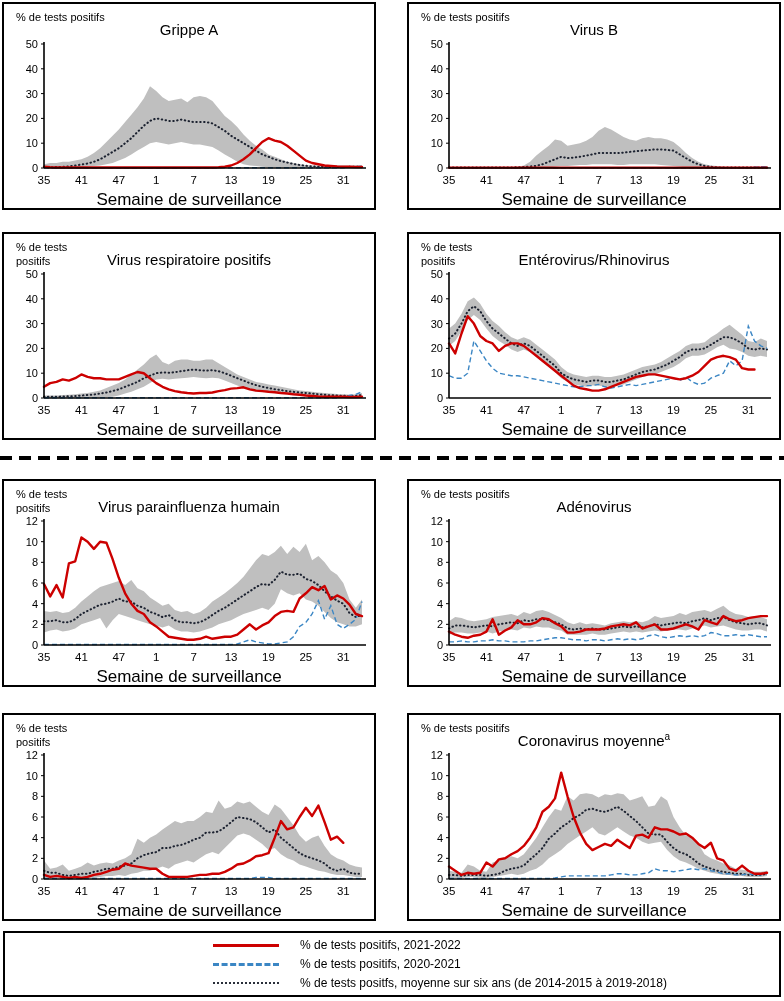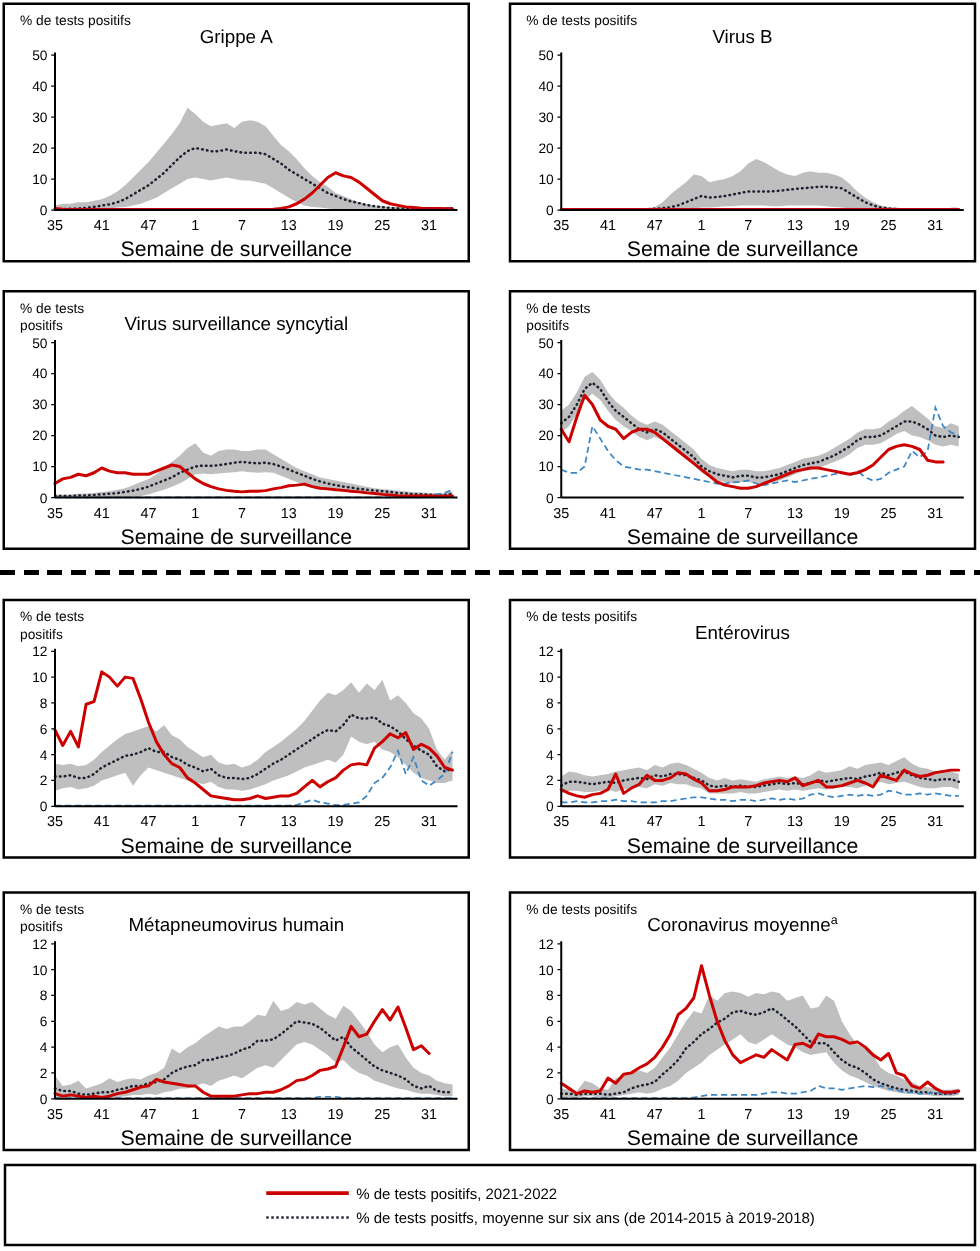--- a/index.html
+++ b/index.html
@@ -10,21 +10,21 @@
   .ylabel{position:absolute;left:12px;top:7px;font-size:11px;line-height:1.25;white-space:pre-line;}
   .title{text-align:center;font-size:15px;padding-top:16px;}
   .title sup{font-size:10px;}
   svg.plot{width:358px;height:152px;display:block;margin:1px 0 0 6px;}
   svg text{font-family:"Liberation Sans",sans-serif;fill:#000;}
   .xlabel{font-size:17px;text-align:center;margin-top:0;}
   #separator{position:absolute;left:0;top:456px;width:784px;height:4px;
     background:repeating-linear-gradient(90deg,#000 0 12px,transparent 12px 19px);}
   #legend-box{position:absolute;left:3px;top:931px;width:778px;height:66px;border:2px solid #000;box-sizing:border-box;
     display:flex;flex-direction:column;justify-content:center;gap:3px;padding-left:208px;}
-  .legend-item{display:flex;align-items:center;gap:6px;height:16px;}
+  .legend-item{display:flex;align-items:center;gap:21px;height:16px;}
   .swatch{width:66px;height:0;flex:0 0 66px;}
   .sw-solid-red{border-top:3px solid #CC0000;}
   .sw-dashed-blue{border-top:3px dashed #3B86C4;}
   .sw-dotted-black{border-top:2px dotted #2a2f3a;}
   .legend-label{font-size:12px;}
 </style>
 </head>
 <body>
 
 <div id="page">
@@ -102,21 +102,21 @@
         </svg>
       <div class="xlabel">Semaine de surveillance</div>
     </div>
   </div>
 
   <div class="row" style="top:232px">
     <div class="chart-box">
       <div class="chart-top">
         <div class="ylabel">% de tests
 positifs</div>
-        <div class="title"><span>Virus surveillance syncytial</span><sup></sup></div>
+        <div class="title"><span>Virus respiratoire positifs</span><sup></sup></div>
       </div>
       <svg class="plot" viewBox="0 0 358 152">
           <path d="M34.0 127.5 L40.2 127.5 L46.5 127.5 L52.7 127.0 L58.9 126.8 L65.2 126.3 L71.4 125.5 L77.6 125.0 L83.9 123.8 L90.1 122.6 L96.4 120.1 L102.6 117.6 L108.8 115.1 L115.1 111.4 L121.3 106.4 L127.5 101.5 L133.8 96.5 L140.0 90.3 L146.2 86.6 L152.5 94.0 L158.7 96.5 L164.9 92.8 L171.2 91.6 L177.4 91.6 L183.6 92.8 L189.9 92.8 L196.1 91.6 L202.4 91.6 L208.6 95.3 L214.8 99.0 L221.1 102.7 L227.3 106.4 L233.5 108.9 L239.8 111.4 L246.0 113.9 L252.2 115.1 L258.5 116.4 L264.7 117.6 L270.9 118.8 L277.2 120.1 L283.4 121.3 L289.6 122.6 L295.9 123.1 L302.1 123.8 L308.4 124.5 L314.6 125.0 L320.8 125.5 L327.1 126.0 L333.3 126.3 L339.5 126.5 L345.8 126.3 L352.0 125.0 L352.0 128.8 L345.8 129.3 L339.5 129.3 L333.3 129.0 L327.1 129.0 L320.8 128.8 L314.6 128.5 L308.4 128.3 L302.1 128.0 L295.9 127.5 L289.6 127.0 L283.4 126.5 L277.2 126.0 L270.9 125.5 L264.7 125.0 L258.5 124.3 L252.2 123.6 L246.0 122.6 L239.8 121.3 L233.5 119.6 L227.3 117.6 L221.1 115.1 L214.8 112.6 L208.6 110.2 L202.4 109.7 L196.1 110.2 L189.9 109.7 L183.6 108.9 L177.4 109.7 L171.2 110.2 L164.9 110.7 L158.7 111.4 L152.5 110.7 L146.2 111.4 L140.0 115.1 L133.8 118.8 L127.5 121.3 L121.3 123.8 L115.1 125.5 L108.8 127.5 L102.6 128.8 L96.4 129.3 L90.1 129.5 L83.9 129.8 L77.6 129.8 L71.4 129.8 L65.2 129.8 L58.9 129.8 L52.7 129.8 L46.5 129.8 L40.2 129.8 L34.0 129.8 Z" fill="#BFBFBF" stroke="none"></path>
           <path d="M34.0 128.8 L40.2 128.8 L46.5 128.8 L52.7 128.5 L58.9 128.3 L65.2 128.0 L71.4 127.5 L77.6 127.0 L83.9 126.5 L90.1 125.5 L96.4 124.5 L102.6 123.1 L108.8 121.3 L115.1 118.8 L121.3 116.4 L127.5 113.9 L133.8 110.2 L140.0 107.7 L146.2 105.2 L152.5 104.5 L158.7 104.7 L164.9 104.2 L171.2 103.2 L177.4 102.2 L183.6 101.5 L189.9 102.2 L196.1 102.7 L202.4 102.2 L208.6 103.2 L214.8 105.2 L221.1 107.7 L227.3 110.2 L233.5 112.6 L239.8 115.1 L246.0 117.1 L252.2 118.8 L258.5 120.1 L264.7 121.3 L270.9 122.1 L277.2 123.1 L283.4 123.8 L289.6 124.5 L295.9 125.0 L302.1 125.5 L308.4 126.3 L314.6 126.8 L320.8 127.3 L327.1 127.5 L333.3 127.8 L339.5 128.0 L345.8 128.0 L352.0 127.0 " fill="none" stroke="#1C2230" stroke-width="2" stroke-dasharray="0.5 3.4" stroke-linecap="round"></path>
           <path d="M34.0 129.8 L40.2 129.8 L46.5 129.8 L52.7 129.8 L58.9 129.8 L65.2 129.8 L71.4 129.8 L77.6 129.8 L83.9 129.8 L90.1 129.8 L96.4 129.8 L102.6 129.8 L108.8 129.8 L115.1 129.8 L121.3 129.8 L127.5 129.8 L133.8 129.8 L140.0 129.8 L146.2 129.8 L152.5 129.8 L158.7 129.8 L164.9 129.8 L171.2 129.8 L177.4 129.8 L183.6 129.8 L189.9 129.8 L196.1 129.8 L202.4 129.8 L208.6 129.8 L214.8 129.8 L221.1 129.8 L227.3 129.8 L233.5 129.8 L239.8 129.8 L246.0 129.8 L252.2 129.8 L258.5 129.8 L264.7 129.8 L270.9 129.8 L277.2 129.8 L283.4 129.8 L289.6 129.8 L295.9 129.8 L302.1 129.8 L308.4 129.8 L314.6 129.8 L320.8 129.8 L327.1 129.8 L333.3 128.8 L339.5 127.5 L345.8 126.3 L352.0 123.8 " fill="none" stroke="#3B86C4" stroke-width="1.4" stroke-dasharray="5 3"></path>
           <path d="M34.0 118.8 L40.2 115.1 L46.5 113.9 L52.7 111.4 L58.9 112.6 L65.2 110.2 L71.4 106.4 L77.6 108.9 L83.9 110.2 L90.1 110.2 L96.4 111.4 L102.6 111.4 L108.8 111.4 L115.1 108.9 L121.3 106.4 L127.5 104.0 L133.8 105.2 L140.0 110.2 L146.2 115.1 L152.5 118.8 L158.7 121.3 L164.9 123.1 L171.2 124.3 L177.4 125.0 L183.6 125.5 L189.9 125.0 L196.1 125.0 L202.4 124.5 L208.6 123.1 L214.8 122.1 L221.1 120.6 L227.3 120.1 L233.5 119.3 L239.8 121.3 L246.0 122.6 L252.2 123.1 L258.5 123.8 L264.7 124.3 L270.9 125.0 L277.2 125.5 L283.4 126.3 L289.6 126.8 L295.9 127.5 L302.1 128.0 L308.4 128.5 L314.6 128.8 L320.8 128.8 L327.1 128.8 L333.3 128.8 L339.5 129.0 L345.8 129.0 L352.0 128.8 " fill="none" stroke="#CC0000" stroke-width="2.4" stroke-linejoin="round" stroke-linecap="round"></path>
           <line x1="34" y1="4" x2="34" y2="130" stroke="#000000" stroke-width="1.6"></line>
           <line x1="34" y1="130" x2="356" y2="130" stroke="#000000" stroke-width="1.6"></line>
           <line x1="31" y1="130" x2="34" y2="130" stroke="#000000" stroke-width="1"></line>
           <text x="28" y="134" text-anchor="end" font-size="11">0</text>
@@ -139,20 +139,21 @@
           <text x="258.47058823529414" y="146" text-anchor="middle" font-size="11.5">19</text>
           <text x="295.88235294117646" y="146" text-anchor="middle" font-size="11.5">25</text>
           <text x="333.29411764705884" y="146" text-anchor="middle" font-size="11.5">31</text>
         </svg>
       <div class="xlabel">Semaine de surveillance</div>
     </div>
     <div class="chart-box">
       <div class="chart-top">
         <div class="ylabel">% de tests
 positifs</div>
+        <div class="title"><span>Entérovirus/Rhinovirus</span><sup></sup></div>
       </div>
       <svg class="plot" viewBox="0 0 358 152">
           <path d="M34.0 60.6 L40.2 55.6 L46.5 45.7 L52.7 33.3 L58.9 29.6 L65.2 35.8 L71.4 45.7 L77.6 53.1 L83.9 58.1 L90.1 64.3 L96.4 69.2 L102.6 71.7 L108.8 69.2 L115.1 71.7 L121.3 76.7 L127.5 81.6 L133.8 86.6 L140.0 91.6 L146.2 99.0 L152.5 104.0 L158.7 106.4 L164.9 107.7 L171.2 108.9 L177.4 107.7 L183.6 107.7 L189.9 108.9 L196.1 108.9 L202.4 107.7 L208.6 106.4 L214.8 104.0 L221.1 101.5 L227.3 99.0 L233.5 97.8 L239.8 96.5 L246.0 94.0 L252.2 90.3 L258.5 86.6 L264.7 82.9 L270.9 77.9 L277.2 75.4 L283.4 75.4 L289.6 74.2 L295.9 69.2 L302.1 65.5 L308.4 60.6 L314.6 56.8 L320.8 61.8 L327.1 66.8 L333.3 73.0 L339.5 74.2 L345.8 70.5 L352.0 73.0 L352.0 89.1 L345.8 87.8 L339.5 89.1 L333.3 87.8 L327.1 84.1 L320.8 81.6 L314.6 80.4 L308.4 76.7 L302.1 79.2 L295.9 82.9 L289.6 86.6 L283.4 87.8 L277.2 87.8 L270.9 90.3 L264.7 95.3 L258.5 99.0 L252.2 101.5 L246.0 104.0 L239.8 106.4 L233.5 107.7 L227.3 108.9 L221.1 111.4 L214.8 113.9 L208.6 116.4 L202.4 117.6 L196.1 118.8 L189.9 118.8 L183.6 117.6 L177.4 117.6 L171.2 118.8 L164.9 117.6 L158.7 116.4 L152.5 113.9 L146.2 110.2 L140.0 104.0 L133.8 99.0 L127.5 94.0 L121.3 89.1 L115.1 84.1 L108.8 81.6 L102.6 84.1 L96.4 81.6 L90.1 76.7 L83.9 73.0 L77.6 68.0 L71.4 60.6 L65.2 51.9 L58.9 46.9 L52.7 51.9 L46.5 63.0 L40.2 73.0 L34.0 77.9 Z" fill="#BFBFBF" stroke="none"></path>
           <path d="M34.0 70.5 L40.2 65.5 L46.5 55.6 L52.7 43.2 L58.9 38.2 L65.2 43.2 L71.4 53.1 L77.6 60.6 L83.9 65.5 L90.1 70.5 L96.4 75.4 L102.6 77.9 L108.8 75.4 L115.1 77.9 L121.3 82.9 L127.5 87.8 L133.8 92.8 L140.0 97.8 L146.2 105.2 L152.5 108.9 L158.7 111.4 L164.9 112.6 L171.2 113.9 L177.4 112.6 L183.6 112.6 L189.9 113.9 L196.1 113.9 L202.4 112.6 L208.6 111.4 L214.8 108.9 L221.1 106.4 L227.3 104.0 L233.5 102.7 L239.8 101.5 L246.0 99.0 L252.2 96.5 L258.5 92.8 L264.7 89.1 L270.9 84.1 L277.2 81.6 L283.4 81.6 L289.6 80.4 L295.9 76.7 L302.1 73.0 L308.4 69.2 L314.6 69.2 L320.8 71.7 L327.1 75.4 L333.3 80.4 L339.5 81.6 L345.8 80.4 L352.0 81.6 " fill="none" stroke="#1C2230" stroke-width="2" stroke-dasharray="0.5 3.4" stroke-linecap="round"></path>
           <path d="M34.0 107.7 L40.2 110.2 L46.5 110.2 L52.7 105.2 L58.9 73.0 L65.2 82.9 L71.4 92.8 L77.6 100.2 L83.9 105.2 L90.1 106.4 L96.4 107.7 L102.6 107.7 L108.8 108.9 L115.1 110.2 L121.3 111.4 L127.5 112.6 L133.8 113.9 L140.0 115.1 L146.2 116.4 L152.5 117.6 L158.7 118.8 L164.9 118.8 L171.2 117.6 L177.4 117.6 L183.6 116.4 L189.9 118.8 L196.1 120.1 L202.4 118.8 L208.6 117.6 L214.8 116.4 L221.1 117.6 L227.3 116.4 L233.5 115.1 L239.8 113.9 L246.0 112.6 L252.2 111.4 L258.5 110.2 L264.7 112.6 L270.9 108.9 L277.2 113.9 L283.4 116.4 L289.6 115.1 L295.9 110.2 L302.1 107.7 L308.4 105.2 L314.6 92.8 L320.8 97.8 L327.1 92.8 L333.3 58.1 L339.5 73.0 L345.8 77.9 L352.0 80.4 " fill="none" stroke="#3B86C4" stroke-width="1.4" stroke-dasharray="5 3"></path>
           <path d="M34.0 75.4 L40.2 85.4 L46.5 65.5 L52.7 48.2 L58.9 55.6 L65.2 68.0 L71.4 73.0 L77.6 75.4 L83.9 82.9 L90.1 77.9 L96.4 75.4 L102.6 75.4 L108.8 77.9 L115.1 82.9 L121.3 87.8 L127.5 92.8 L133.8 97.8 L140.0 102.7 L146.2 107.7 L152.5 112.6 L158.7 117.6 L164.9 120.1 L171.2 121.3 L177.4 122.6 L183.6 122.6 L189.9 121.3 L196.1 118.8 L202.4 116.4 L208.6 113.9 L214.8 111.4 L221.1 108.9 L227.3 107.7 L233.5 106.4 L239.8 106.4 L246.0 107.7 L252.2 108.9 L258.5 110.2 L264.7 111.4 L270.9 110.2 L277.2 107.7 L283.4 104.0 L289.6 97.8 L295.9 91.6 L302.1 89.1 L308.4 87.8 L314.6 89.1 L320.8 91.6 L327.1 100.2 L333.3 101.5 L339.5 101.5 " fill="none" stroke="#CC0000" stroke-width="2.4" stroke-linejoin="round" stroke-linecap="round"></path>
           <line x1="34" y1="4" x2="34" y2="130" stroke="#000000" stroke-width="1.6"></line>
           <line x1="34" y1="130" x2="356" y2="130" stroke="#000000" stroke-width="1.6"></line>
           <line x1="31" y1="130" x2="34" y2="130" stroke="#000000" stroke-width="1"></line>
           <text x="28" y="134" text-anchor="end" font-size="11">0</text>
@@ -180,20 +181,21 @@
     </div>
   </div>
 
   <div id="separator"></div>
 
   <div class="row" style="top:479px">
     <div class="chart-box">
       <div class="chart-top">
         <div class="ylabel">% de tests
 positifs</div>
+        <div class="title"><span>Virus parainfluenza humain</span><sup></sup></div>
       </div>
       <svg class="plot" viewBox="0 0 358 152">
           <path d="M34.0 95.9 L40.2 96.9 L46.5 95.9 L52.7 98.0 L58.9 96.9 L65.2 92.8 L71.4 86.6 L77.6 81.4 L83.9 76.3 L90.1 72.1 L96.4 70.1 L102.6 68.0 L108.8 65.9 L115.1 70.1 L121.3 64.9 L127.5 73.2 L133.8 76.3 L140.0 82.5 L146.2 86.6 L152.5 90.7 L158.7 88.7 L164.9 94.9 L171.2 96.9 L177.4 95.9 L183.6 99.0 L189.9 96.9 L196.1 92.8 L202.4 86.6 L208.6 82.5 L214.8 78.3 L221.1 73.2 L227.3 68.0 L233.5 61.8 L239.8 53.5 L246.0 45.3 L252.2 39.1 L258.5 41.1 L264.7 37.0 L270.9 30.8 L277.2 39.1 L283.4 31.8 L289.6 37.0 L295.9 28.7 L302.1 45.3 L308.4 41.1 L314.6 47.3 L320.8 55.6 L327.1 59.7 L333.3 68.0 L339.5 84.5 L345.8 92.8 L352.0 84.5 L352.0 109.3 L345.8 111.4 L339.5 111.4 L333.3 109.3 L327.1 107.3 L320.8 103.1 L314.6 96.9 L308.4 90.7 L302.1 86.6 L295.9 84.5 L289.6 78.3 L283.4 80.4 L277.2 78.3 L270.9 74.2 L264.7 88.7 L258.5 94.9 L252.2 92.8 L246.0 94.9 L239.8 96.9 L233.5 99.0 L227.3 102.1 L221.1 105.2 L214.8 107.3 L208.6 109.3 L202.4 112.4 L196.1 114.5 L189.9 116.6 L183.6 117.6 L177.4 116.6 L171.2 116.6 L164.9 114.5 L158.7 110.4 L152.5 112.4 L146.2 110.4 L140.0 109.3 L133.8 107.3 L127.5 105.2 L121.3 103.1 L115.1 101.1 L108.8 99.0 L102.6 105.2 L96.4 113.5 L90.1 103.1 L83.9 105.2 L77.6 107.3 L71.4 109.3 L65.2 113.5 L58.9 115.5 L52.7 116.6 L46.5 114.5 L40.2 115.5 L34.0 117.6 Z" fill="#BFBFBF" stroke="none"></path>
           <path d="M34.0 106.2 L40.2 106.2 L46.5 105.2 L52.7 107.3 L58.9 107.3 L65.2 104.2 L71.4 99.0 L77.6 95.9 L83.9 92.8 L90.1 89.7 L96.4 88.7 L102.6 86.6 L108.8 83.5 L115.1 86.6 L121.3 86.6 L127.5 90.7 L133.8 92.8 L140.0 96.9 L146.2 99.0 L152.5 102.1 L158.7 100.0 L164.9 105.2 L171.2 107.3 L177.4 107.3 L183.6 108.3 L189.9 107.3 L196.1 104.2 L202.4 100.0 L208.6 95.9 L214.8 92.8 L221.1 88.7 L227.3 84.5 L233.5 80.4 L239.8 76.3 L246.0 72.1 L252.2 69.0 L258.5 70.1 L264.7 64.9 L270.9 56.6 L277.2 59.7 L283.4 59.7 L289.6 58.7 L295.9 63.9 L302.1 65.9 L308.4 70.1 L314.6 76.3 L320.8 81.4 L327.1 85.6 L333.3 88.7 L339.5 98.0 L345.8 102.1 L352.0 100.0 " fill="none" stroke="#1C2230" stroke-width="2" stroke-dasharray="0.5 3.4" stroke-linecap="round"></path>
           <path d="M34.0 129.5 L40.2 129.5 L46.5 129.5 L52.7 129.5 L58.9 129.5 L65.2 129.5 L71.4 129.5 L77.6 129.5 L83.9 129.5 L90.1 129.5 L96.4 129.5 L102.6 129.5 L108.8 129.5 L115.1 129.5 L121.3 129.5 L127.5 129.5 L133.8 129.5 L140.0 129.5 L146.2 129.5 L152.5 129.5 L158.7 129.5 L164.9 129.5 L171.2 129.5 L177.4 129.5 L183.6 129.5 L189.9 129.5 L196.1 129.5 L202.4 129.5 L208.6 129.5 L214.8 129.5 L221.1 129.5 L227.3 129.0 L233.5 126.9 L239.8 124.8 L246.0 126.9 L252.2 127.9 L258.5 129.0 L264.7 129.0 L270.9 127.9 L277.2 126.9 L283.4 121.7 L289.6 111.4 L295.9 107.3 L302.1 99.0 L308.4 85.6 L314.6 104.2 L320.8 90.7 L327.1 109.3 L333.3 113.5 L339.5 109.3 L345.8 104.2 L352.0 86.6 " fill="none" stroke="#3B86C4" stroke-width="1.4" stroke-dasharray="5 3"></path>
           <path d="M34.0 69.0 L40.2 81.4 L46.5 70.1 L52.7 82.5 L58.9 48.4 L65.2 46.3 L71.4 22.5 L77.6 26.7 L83.9 33.9 L90.1 26.7 L96.4 27.7 L102.6 44.2 L108.8 62.8 L115.1 78.3 L121.3 88.7 L127.5 95.9 L133.8 99.0 L140.0 107.3 L146.2 111.4 L152.5 116.6 L158.7 121.7 L164.9 122.8 L171.2 123.8 L177.4 124.8 L183.6 124.8 L189.9 123.8 L196.1 121.7 L202.4 123.8 L208.6 122.8 L214.8 121.7 L221.1 121.7 L227.3 119.7 L233.5 114.5 L239.8 109.3 L246.0 114.5 L252.2 110.4 L258.5 107.3 L264.7 101.1 L270.9 96.9 L277.2 95.9 L283.4 96.9 L289.6 83.5 L295.9 78.3 L302.1 72.1 L308.4 75.2 L314.6 71.1 L320.8 84.5 L327.1 80.4 L333.3 83.5 L339.5 89.7 L345.8 99.0 L352.0 101.1 " fill="none" stroke="#CC0000" stroke-width="2.4" stroke-linejoin="round" stroke-linecap="round"></path>
           <line x1="34" y1="4" x2="34" y2="130" stroke="#000000" stroke-width="1.6"></line>
           <line x1="34" y1="130" x2="356" y2="130" stroke="#000000" stroke-width="1.6"></line>
           <line x1="31" y1="130" x2="34" y2="130" stroke="#000000" stroke-width="1"></line>
           <text x="28" y="134" text-anchor="end" font-size="11">0</text>
@@ -217,21 +219,21 @@
           <text x="221.05882352941177" y="146" text-anchor="middle" font-size="11.5">13</text>
           <text x="258.47058823529414" y="146" text-anchor="middle" font-size="11.5">19</text>
           <text x="295.88235294117646" y="146" text-anchor="middle" font-size="11.5">25</text>
           <text x="333.29411764705884" y="146" text-anchor="middle" font-size="11.5">31</text>
         </svg>
       <div class="xlabel">Semaine de surveillance</div>
     </div>
     <div class="chart-box">
       <div class="chart-top">
         <div class="ylabel">% de tests positifs</div>
-        <div class="title"><span>Entérovirus</span><sup></sup></div>
+        <div class="title"><span>Adénovirus</span><sup></sup></div>
       </div>
       <svg class="plot" viewBox="0 0 358 152">
           <path d="M34.0 106.2 L40.2 102.1 L46.5 103.1 L52.7 105.2 L58.9 106.2 L65.2 105.2 L71.4 104.2 L77.6 102.1 L83.9 101.1 L90.1 100.0 L96.4 99.0 L102.6 101.1 L108.8 96.9 L115.1 99.0 L121.3 95.9 L127.5 94.9 L133.8 96.9 L140.0 100.0 L146.2 103.1 L152.5 107.3 L158.7 109.3 L164.9 107.3 L171.2 109.3 L177.4 108.3 L183.6 109.3 L189.9 110.4 L196.1 108.3 L202.4 107.3 L208.6 106.2 L214.8 107.3 L221.1 106.2 L227.3 107.3 L233.5 105.2 L239.8 101.1 L246.0 103.1 L252.2 102.1 L258.5 101.1 L264.7 98.0 L270.9 100.0 L277.2 96.9 L283.4 95.9 L289.6 94.9 L295.9 96.9 L302.1 93.8 L308.4 90.7 L314.6 95.9 L320.8 99.0 L327.1 100.0 L333.3 102.1 L339.5 101.1 L345.8 102.1 L352.0 104.2 L352.0 116.6 L345.8 114.5 L339.5 114.5 L333.3 115.5 L327.1 115.5 L320.8 114.5 L314.6 112.4 L308.4 110.4 L302.1 111.4 L295.9 112.4 L289.6 110.4 L283.4 112.4 L277.2 113.5 L270.9 115.5 L264.7 114.5 L258.5 114.5 L252.2 115.5 L246.0 116.6 L239.8 115.5 L233.5 116.6 L227.3 117.6 L221.1 116.6 L214.8 117.6 L208.6 116.6 L202.4 117.6 L196.1 118.6 L189.9 119.7 L183.6 119.7 L177.4 118.6 L171.2 119.7 L164.9 119.7 L158.7 119.7 L152.5 119.7 L146.2 115.5 L140.0 114.5 L133.8 112.4 L127.5 112.4 L121.3 111.4 L115.1 113.5 L108.8 112.4 L102.6 115.5 L96.4 114.5 L90.1 115.5 L83.9 116.6 L77.6 118.6 L71.4 116.6 L65.2 117.6 L58.9 118.6 L52.7 118.6 L46.5 117.6 L40.2 117.6 L34.0 119.7 Z" fill="#BFBFBF" stroke="none"></path>
           <path d="M34.0 113.5 L40.2 110.4 L46.5 110.4 L52.7 111.4 L58.9 112.4 L65.2 111.4 L71.4 110.4 L77.6 111.4 L83.9 109.3 L90.1 108.3 L96.4 107.3 L102.6 108.3 L108.8 105.2 L115.1 106.2 L121.3 104.2 L127.5 104.2 L133.8 105.2 L140.0 107.3 L146.2 109.3 L152.5 113.5 L158.7 114.5 L164.9 113.5 L171.2 114.5 L177.4 113.5 L183.6 114.5 L189.9 114.5 L196.1 113.5 L202.4 112.4 L208.6 111.4 L214.8 112.4 L221.1 111.4 L227.3 112.4 L233.5 111.4 L239.8 109.3 L246.0 110.4 L252.2 109.3 L258.5 108.3 L264.7 107.3 L270.9 108.3 L277.2 106.2 L283.4 105.2 L289.6 103.1 L295.9 105.2 L302.1 103.1 L308.4 102.1 L314.6 105.2 L320.8 107.3 L327.1 108.3 L333.3 109.3 L339.5 108.3 L345.8 108.3 L352.0 110.4 " fill="none" stroke="#1C2230" stroke-width="2" stroke-dasharray="0.5 3.4" stroke-linecap="round"></path>
           <path d="M34.0 126.9 L40.2 126.9 L46.5 125.9 L52.7 126.9 L58.9 126.9 L65.2 125.9 L71.4 125.9 L77.6 124.8 L83.9 125.9 L90.1 125.9 L96.4 126.9 L102.6 126.9 L108.8 126.9 L115.1 125.9 L121.3 125.9 L127.5 124.8 L133.8 123.8 L140.0 122.8 L146.2 122.8 L152.5 123.8 L158.7 124.8 L164.9 124.8 L171.2 125.9 L177.4 124.8 L183.6 124.8 L189.9 125.9 L196.1 124.8 L202.4 123.8 L208.6 124.8 L214.8 123.8 L221.1 124.8 L227.3 123.8 L233.5 120.7 L239.8 119.7 L246.0 121.7 L252.2 122.8 L258.5 121.7 L264.7 120.7 L270.9 121.7 L277.2 120.7 L283.4 121.7 L289.6 120.7 L295.9 117.6 L302.1 118.6 L308.4 120.7 L314.6 120.7 L320.8 119.7 L327.1 120.7 L333.3 119.7 L339.5 120.7 L345.8 121.7 L352.0 121.7 " fill="none" stroke="#3B86C4" stroke-width="1.4" stroke-dasharray="5 3"></path>
           <path d="M34.0 116.6 L40.2 119.7 L46.5 121.7 L52.7 122.8 L58.9 120.7 L65.2 119.7 L71.4 116.6 L77.6 104.2 L83.9 119.7 L90.1 115.5 L96.4 112.4 L102.6 105.2 L108.8 109.3 L115.1 109.3 L121.3 107.3 L127.5 103.1 L133.8 104.2 L140.0 108.3 L146.2 111.4 L152.5 117.6 L158.7 117.6 L164.9 116.6 L171.2 114.5 L177.4 114.5 L183.6 114.5 L189.9 113.5 L196.1 111.4 L202.4 110.4 L208.6 109.3 L214.8 110.4 L221.1 107.3 L227.3 113.5 L233.5 111.4 L239.8 109.3 L246.0 114.5 L252.2 114.5 L258.5 113.5 L264.7 111.4 L270.9 109.3 L277.2 111.4 L283.4 114.5 L289.6 105.2 L295.9 107.3 L302.1 109.3 L308.4 101.1 L314.6 104.2 L320.8 106.2 L327.1 105.2 L333.3 103.1 L339.5 102.1 L345.8 101.1 L352.0 101.1 " fill="none" stroke="#CC0000" stroke-width="2.4" stroke-linejoin="round" stroke-linecap="round"></path>
           <line x1="34" y1="4" x2="34" y2="130" stroke="#000000" stroke-width="1.6"></line>
           <line x1="34" y1="130" x2="356" y2="130" stroke="#000000" stroke-width="1.6"></line>
           <line x1="31" y1="130" x2="34" y2="130" stroke="#000000" stroke-width="1"></line>
           <text x="28" y="134" text-anchor="end" font-size="11">0</text>
@@ -259,21 +261,20 @@
         </svg>
       <div class="xlabel">Semaine de surveillance</div>
     </div>
   </div>
 
   <div class="row" style="top:713px">
     <div class="chart-box">
       <div class="chart-top">
         <div class="ylabel">% de tests
 positifs</div>
-        <div class="title"><span>Métapneumovirus humain</span><sup></sup></div>
       </div>
       <svg class="plot" viewBox="0 0 358 152">
           <path d="M34.0 111.4 L40.2 119.7 L46.5 118.6 L52.7 115.5 L58.9 121.7 L65.2 119.7 L71.4 117.6 L77.6 113.5 L83.9 116.6 L90.1 114.5 L96.4 113.5 L102.6 114.5 L108.8 111.4 L115.1 109.3 L121.3 105.2 L127.5 89.7 L133.8 93.8 L140.0 88.7 L146.2 85.6 L152.5 80.4 L158.7 76.3 L164.9 72.1 L171.2 74.2 L177.4 72.1 L183.6 72.1 L189.9 68.0 L196.1 62.8 L202.4 63.9 L208.6 51.5 L214.8 59.7 L221.1 57.7 L227.3 52.5 L233.5 54.6 L239.8 52.5 L246.0 57.7 L252.2 62.8 L258.5 65.9 L264.7 55.6 L270.9 59.7 L277.2 68.0 L283.4 76.3 L289.6 86.6 L295.9 92.8 L302.1 88.7 L308.4 86.6 L314.6 96.9 L320.8 105.2 L327.1 109.3 L333.3 111.4 L339.5 115.5 L345.8 117.6 L352.0 118.6 L352.0 127.9 L345.8 127.9 L339.5 126.9 L333.3 125.9 L327.1 125.9 L320.8 124.8 L314.6 122.8 L308.4 121.7 L302.1 119.7 L295.9 117.6 L289.6 115.5 L283.4 111.4 L277.2 109.3 L270.9 105.2 L264.7 99.0 L258.5 101.1 L252.2 94.9 L246.0 90.7 L239.8 86.6 L233.5 84.5 L227.3 86.6 L221.1 92.8 L214.8 99.0 L208.6 105.2 L202.4 103.1 L196.1 105.2 L189.9 109.3 L183.6 113.5 L177.4 111.4 L171.2 113.5 L164.9 115.5 L158.7 119.7 L152.5 117.6 L146.2 119.7 L140.0 121.7 L133.8 121.7 L127.5 123.8 L121.3 124.8 L115.1 126.9 L108.8 125.9 L102.6 126.9 L96.4 126.9 L90.1 127.9 L83.9 129.0 L77.6 129.0 L71.4 129.0 L65.2 129.5 L58.9 129.5 L52.7 129.0 L46.5 129.0 L40.2 129.0 L34.0 129.0 Z" fill="#BFBFBF" stroke="none"></path>
           <path d="M34.0 121.7 L40.2 123.8 L46.5 123.8 L52.7 125.9 L58.9 126.9 L65.2 125.9 L71.4 124.8 L77.6 124.8 L83.9 122.8 L90.1 121.7 L96.4 119.7 L102.6 119.7 L108.8 117.6 L115.1 116.6 L121.3 114.5 L127.5 109.3 L133.8 106.2 L140.0 104.2 L146.2 103.1 L152.5 99.0 L158.7 99.0 L164.9 96.9 L171.2 95.9 L177.4 93.8 L183.6 90.7 L189.9 88.7 L196.1 83.5 L202.4 83.5 L208.6 82.5 L214.8 78.3 L221.1 73.2 L227.3 68.0 L233.5 69.0 L239.8 70.1 L246.0 73.2 L252.2 78.3 L258.5 83.5 L264.7 80.4 L270.9 88.7 L277.2 93.8 L283.4 99.0 L289.6 104.2 L295.9 107.3 L302.1 109.3 L308.4 111.4 L314.6 114.5 L320.8 119.7 L327.1 121.7 L333.3 119.7 L339.5 123.8 L345.8 124.8 L352.0 124.8 " fill="none" stroke="#1C2230" stroke-width="2" stroke-dasharray="0.5 3.4" stroke-linecap="round"></path>
           <path d="M34.0 129.5 L40.2 129.5 L46.5 129.5 L52.7 129.5 L58.9 129.5 L65.2 129.5 L71.4 129.5 L77.6 129.5 L83.9 129.5 L90.1 129.5 L96.4 129.5 L102.6 129.5 L108.8 129.5 L115.1 129.5 L121.3 129.5 L127.5 129.5 L133.8 129.5 L140.0 129.5 L146.2 129.5 L152.5 129.5 L158.7 129.5 L164.9 129.5 L171.2 129.5 L177.4 129.5 L183.6 129.5 L189.9 129.5 L196.1 129.5 L202.4 129.5 L208.6 129.5 L214.8 129.5 L221.1 129.5 L227.3 129.5 L233.5 129.5 L239.8 129.5 L246.0 128.4 L252.2 128.4 L258.5 128.4 L264.7 129.5 L270.9 129.5 L277.2 129.5 L283.4 129.5 L289.6 129.5 L295.9 129.5 L302.1 129.5 L308.4 129.5 L314.6 129.5 L320.8 129.5 L327.1 129.5 L333.3 129.5 L339.5 129.5 L345.8 129.5 L352.0 129.5 " fill="none" stroke="#3B86C4" stroke-width="1.4" stroke-dasharray="5 3"></path>
           <path d="M34.0 125.9 L40.2 127.9 L46.5 126.9 L52.7 127.9 L58.9 129.0 L65.2 127.9 L71.4 129.0 L77.6 127.9 L83.9 125.9 L90.1 124.8 L96.4 122.8 L102.6 120.7 L108.8 119.7 L115.1 114.5 L121.3 116.6 L127.5 117.6 L133.8 118.6 L140.0 119.7 L146.2 119.7 L152.5 124.8 L158.7 127.9 L164.9 127.9 L171.2 127.9 L177.4 127.9 L183.6 126.9 L189.9 125.9 L196.1 125.9 L202.4 124.8 L208.6 124.8 L214.8 122.8 L221.1 119.7 L227.3 115.5 L233.5 114.5 L239.8 111.4 L246.0 107.3 L252.2 106.2 L258.5 104.2 L264.7 88.7 L270.9 72.1 L277.2 80.4 L283.4 78.3 L289.6 68.0 L295.9 58.7 L302.1 67.0 L308.4 56.6 L314.6 73.2 L320.8 90.7 L327.1 87.6 L333.3 93.8 " fill="none" stroke="#CC0000" stroke-width="2.4" stroke-linejoin="round" stroke-linecap="round"></path>
           <line x1="34" y1="4" x2="34" y2="130" stroke="#000000" stroke-width="1.6"></line>
           <line x1="34" y1="130" x2="356" y2="130" stroke="#000000" stroke-width="1.6"></line>
           <line x1="31" y1="130" x2="34" y2="130" stroke="#000000" stroke-width="1"></line>
           <text x="28" y="134" text-anchor="end" font-size="11">0</text>
@@ -340,18 +341,22 @@
       <div class="xlabel">Semaine de surveillance</div>
     </div>
   </div>
 
   <div id="legend-box">
     <div class="legend-item">
       <span class="swatch sw-solid-red"></span>
       <span class="legend-label">% de tests positifs, 2021-2022</span>
     </div>
     <div class="legend-item">
+      <span class="swatch sw-dashed-blue"></span>
+      <span class="legend-label">% de tests positifs, 2020-2021</span>
+    </div>
+    <div class="legend-item">
       <span class="swatch sw-dotted-black"></span>
       <span class="legend-label">% de tests positfs, moyenne sur six ans (de 2014-2015 à 2019-2018)</span>
     </div>
   </div>
 
 </div>
 
 </body></html>

